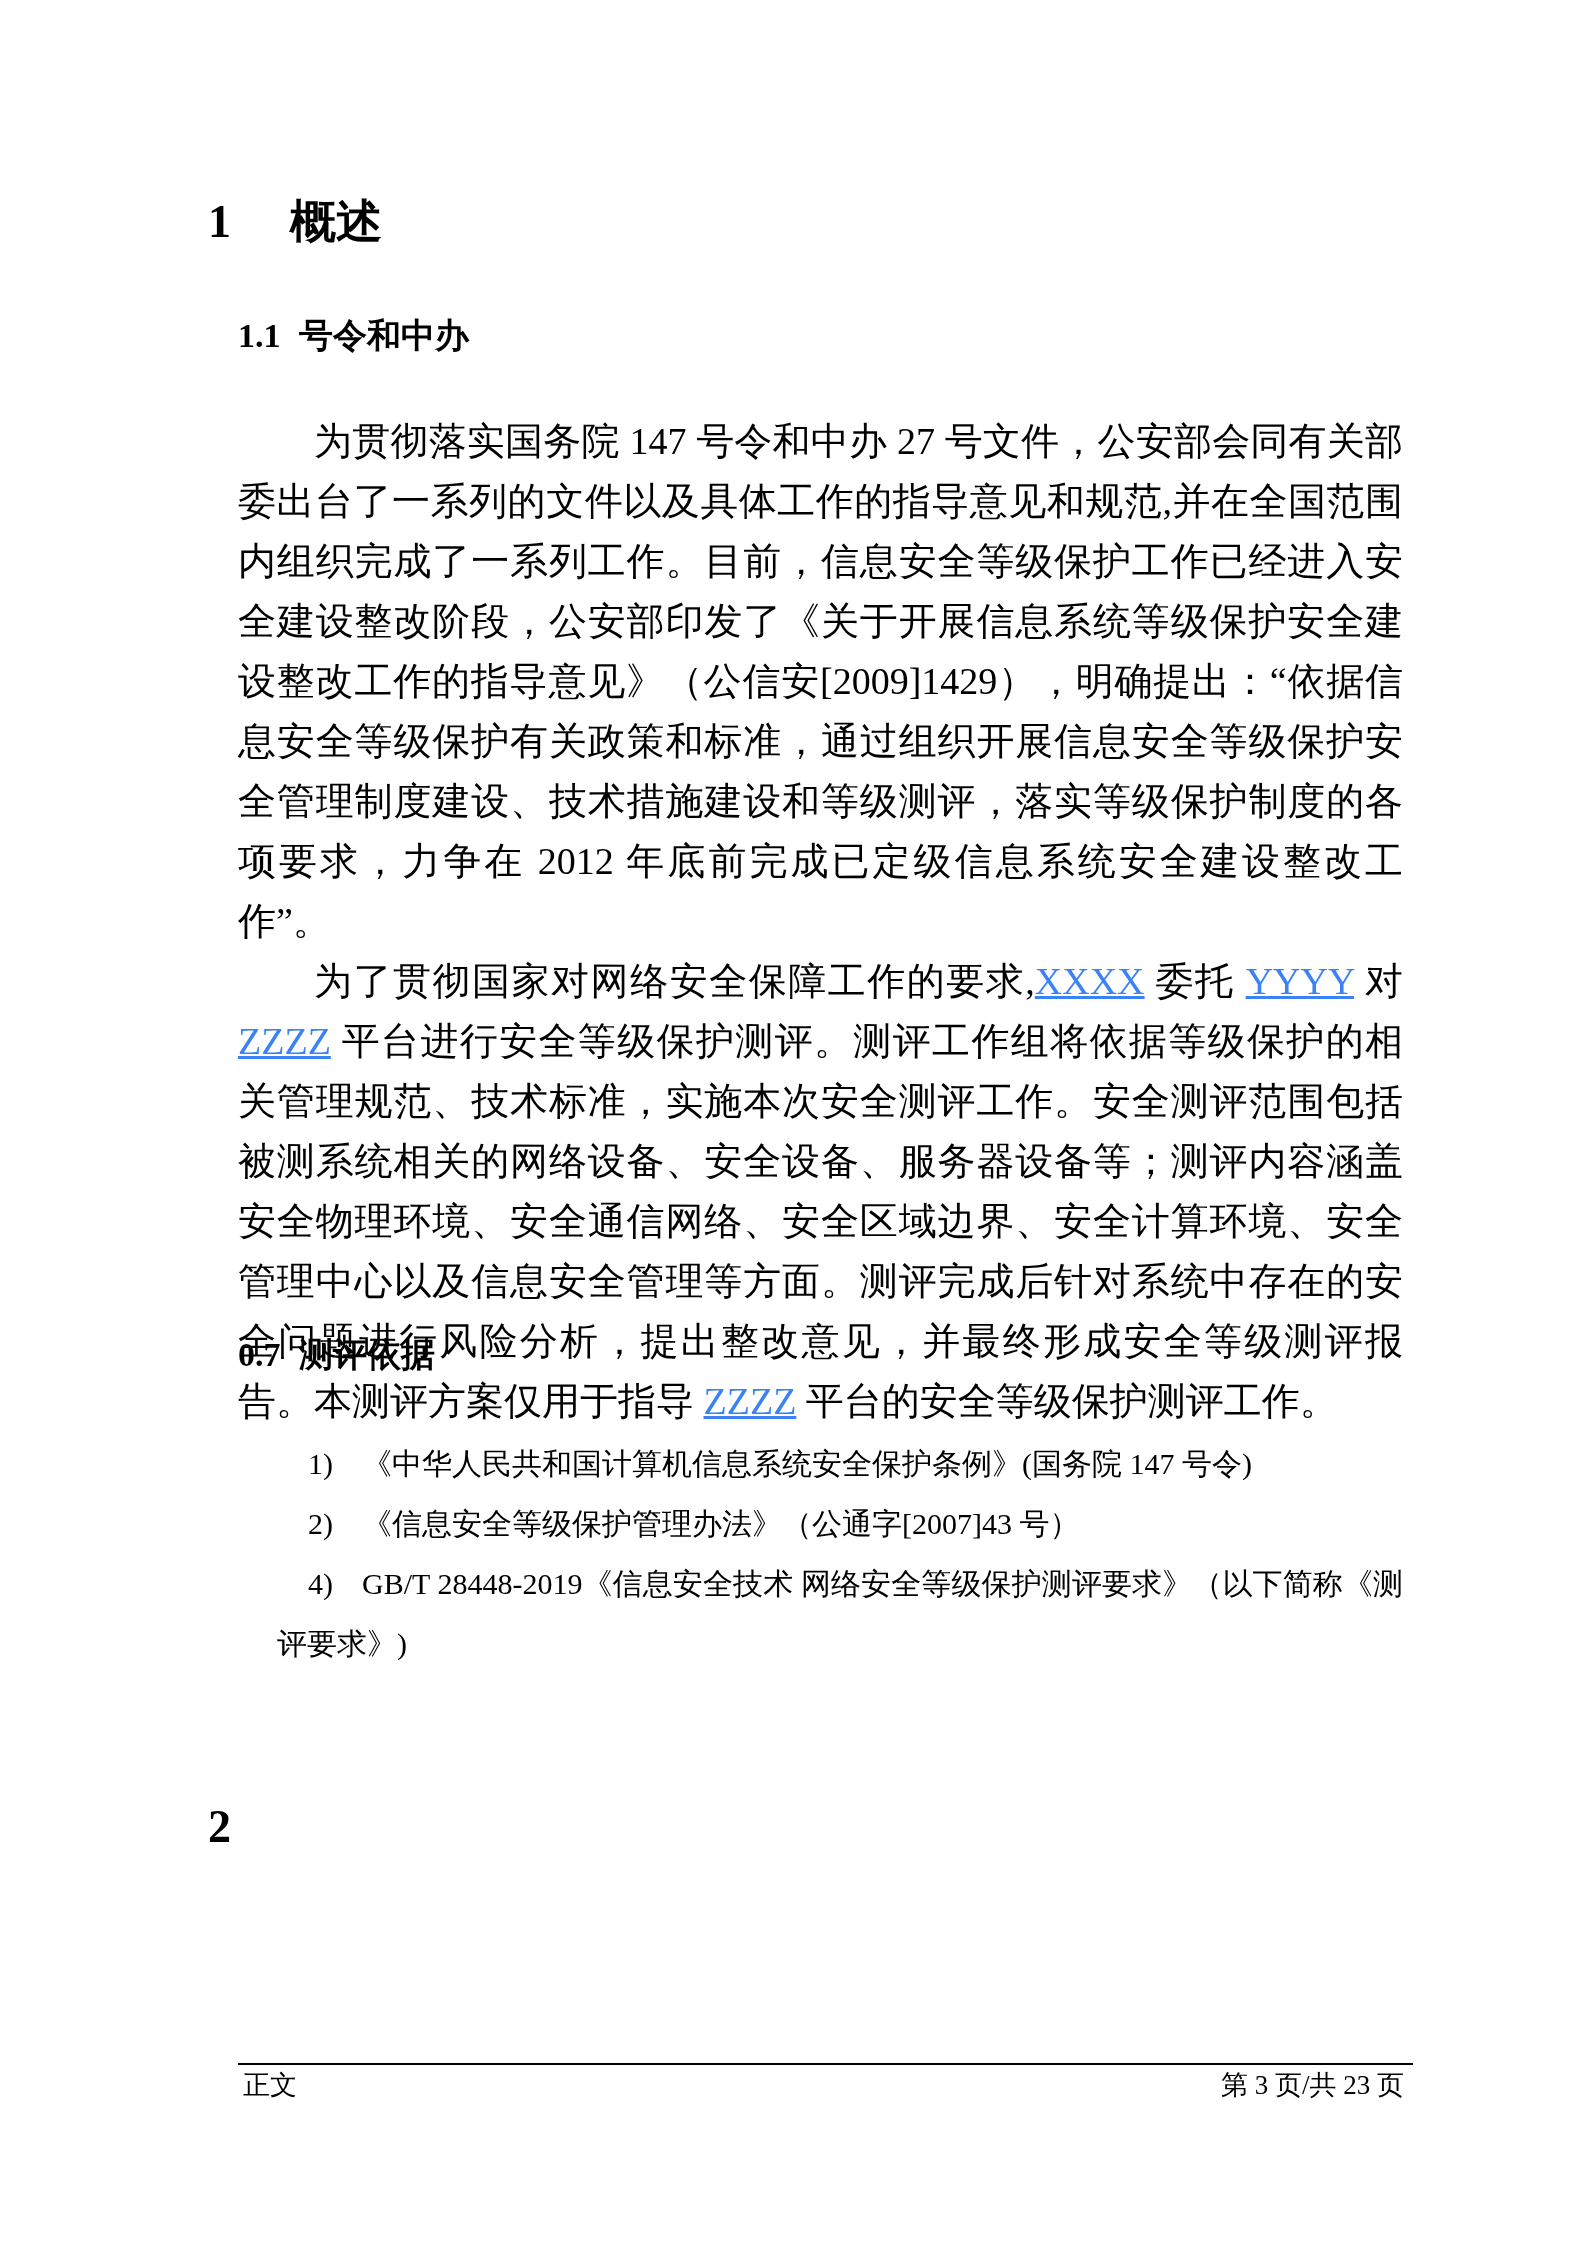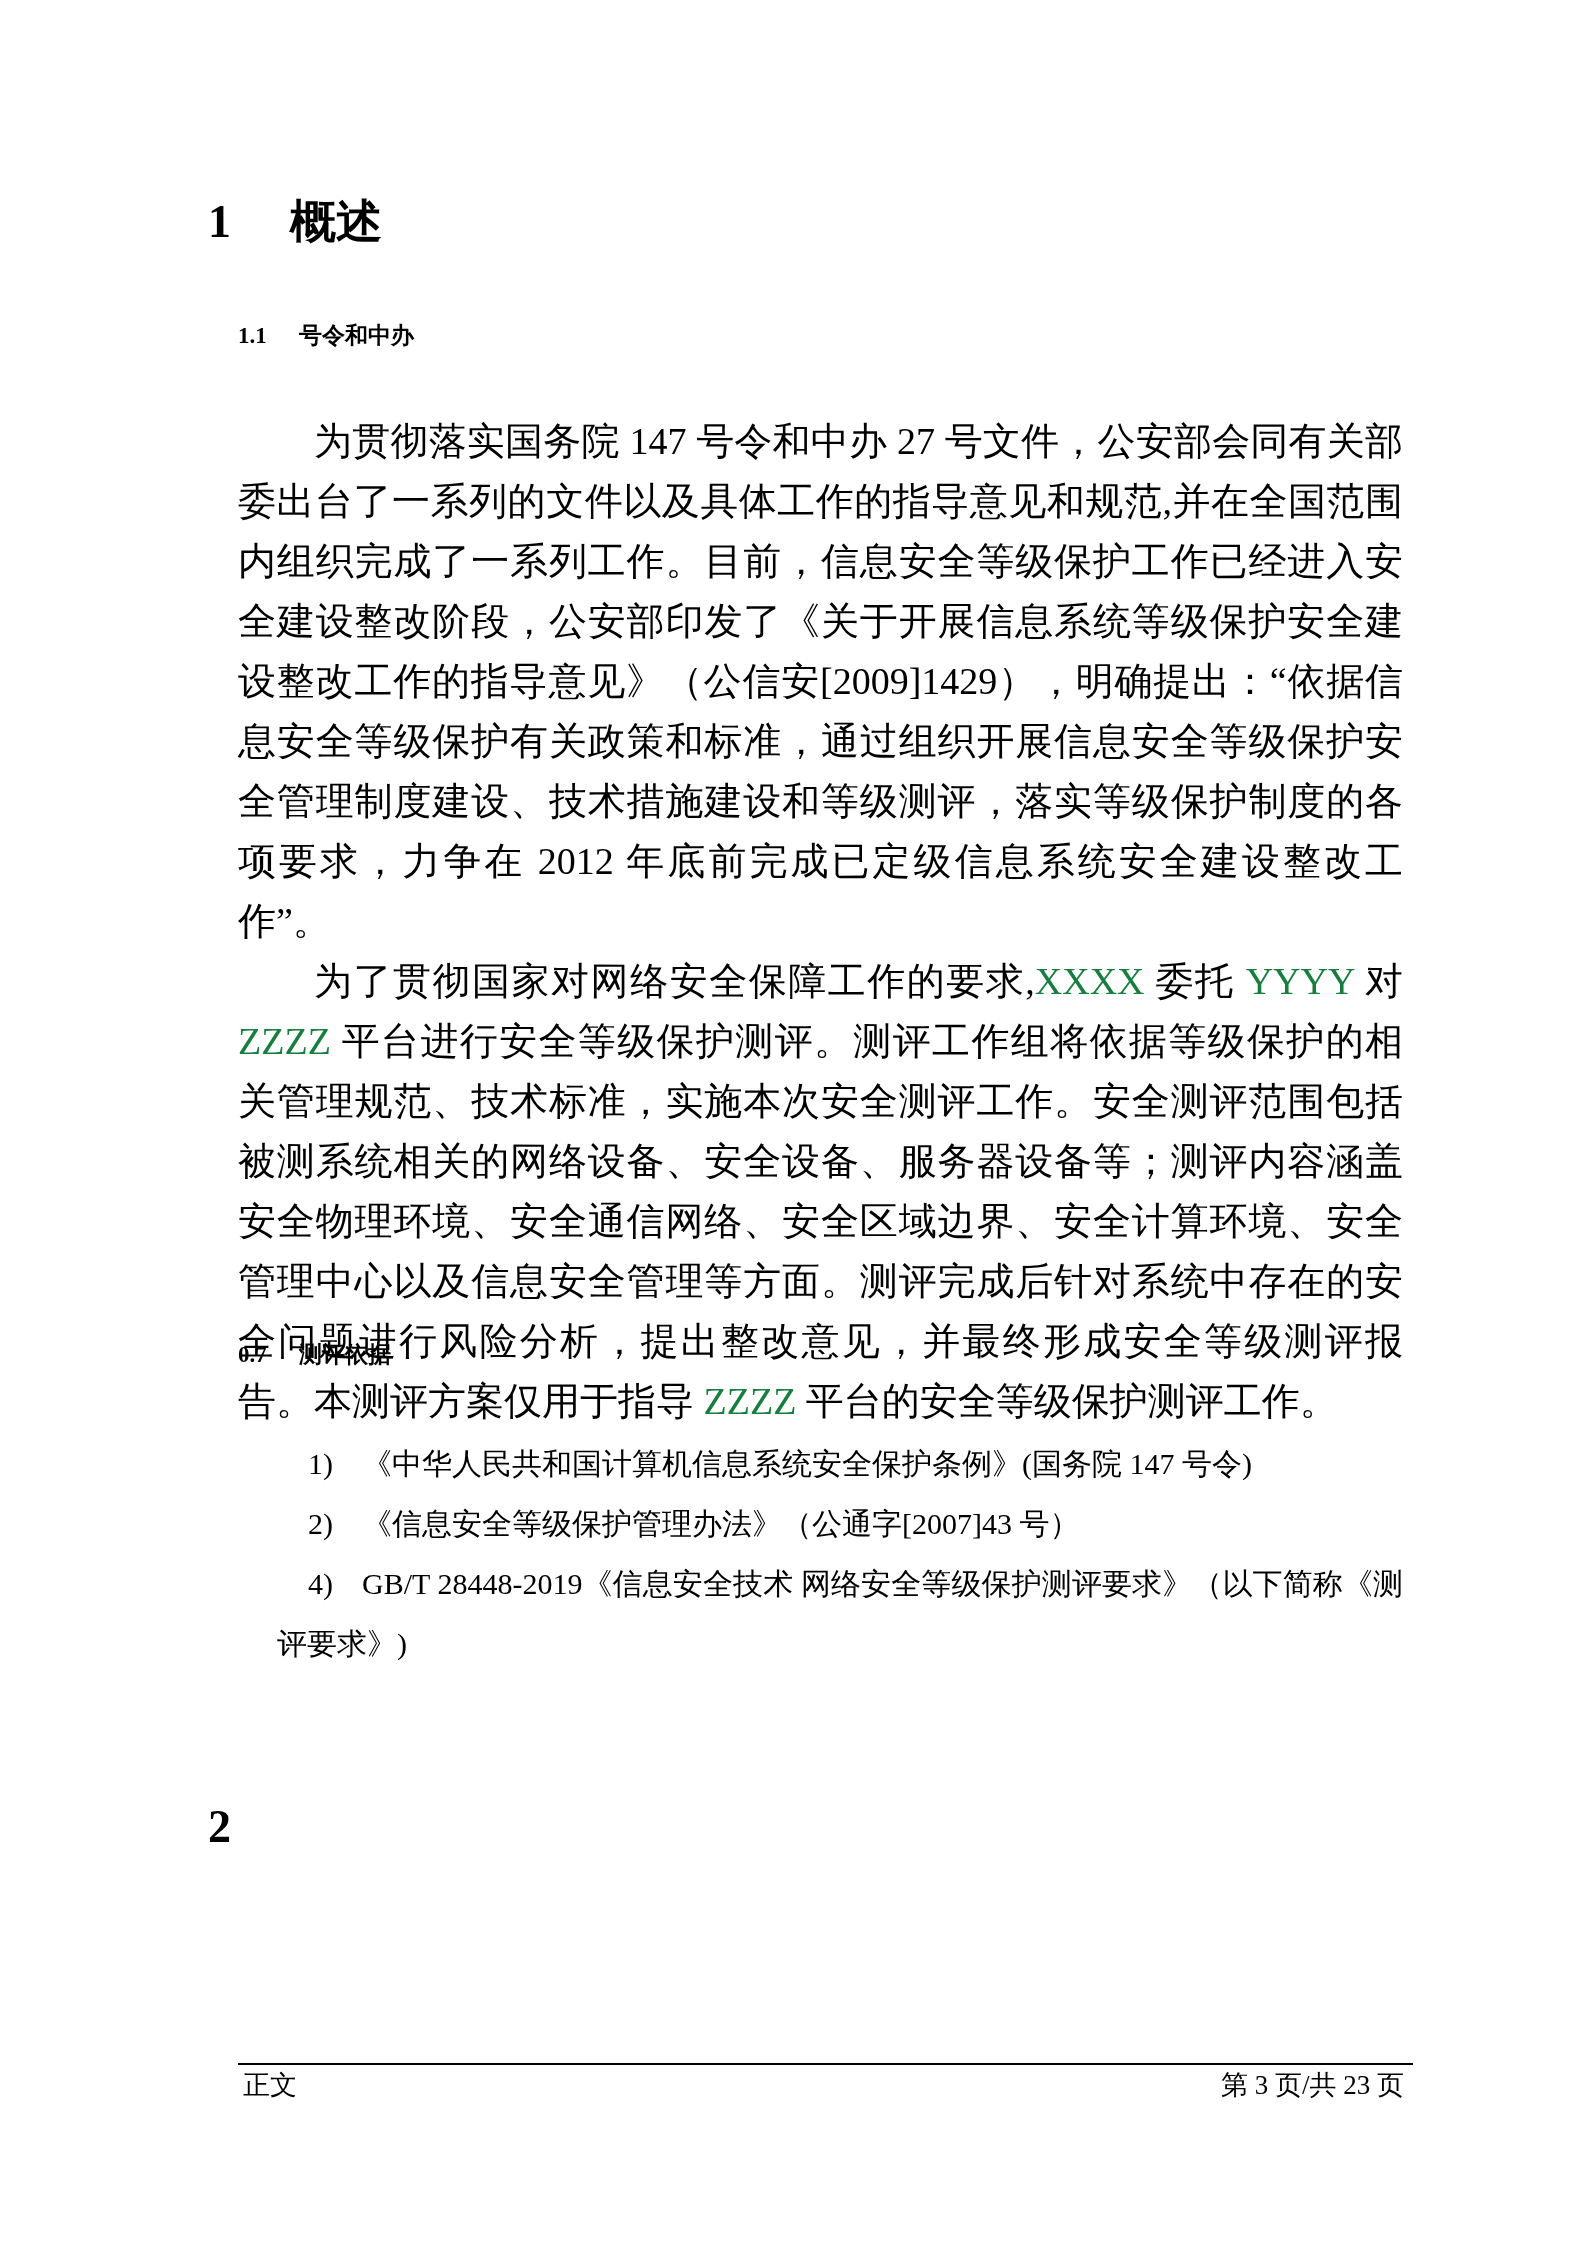--- a/index.html
+++ b/index.html
@@ -22,39 +22,39 @@
     font-weight: bold;
     line-height: 52px;
     white-space: nowrap;
     display: flex;
   }
   .h1 .hnum { display: inline-block; width: 82px; }
 
   
   .h2 {
     left: 238px;
-    font-size: 23px;
+    font-size: 34px;
     font-weight: bold;
     line-height: 44px;
     white-space: nowrap;
     display: flex;
   }
   .h2 .hnum { display: inline-block; width: 61px; }
 
   
   .body-block {
     left: 238px;
     width: 1165px;
     font-size: 38px;
     line-height: 60px;
     text-align: justify;
     text-justify: inter-ideograph;
   }
   .para { text-indent: 2em; margin: 0; }
-  .red { color: #15803d; }
+  .red { color: #3b82f6; text-decoration: underline; }
 
   
   .ref-list {
     left: 277px;
     width: 1126px;
     font-size: 30px;
     line-height: 60px;
     text-align: justify;
     text-justify: inter-ideograph;
   }

